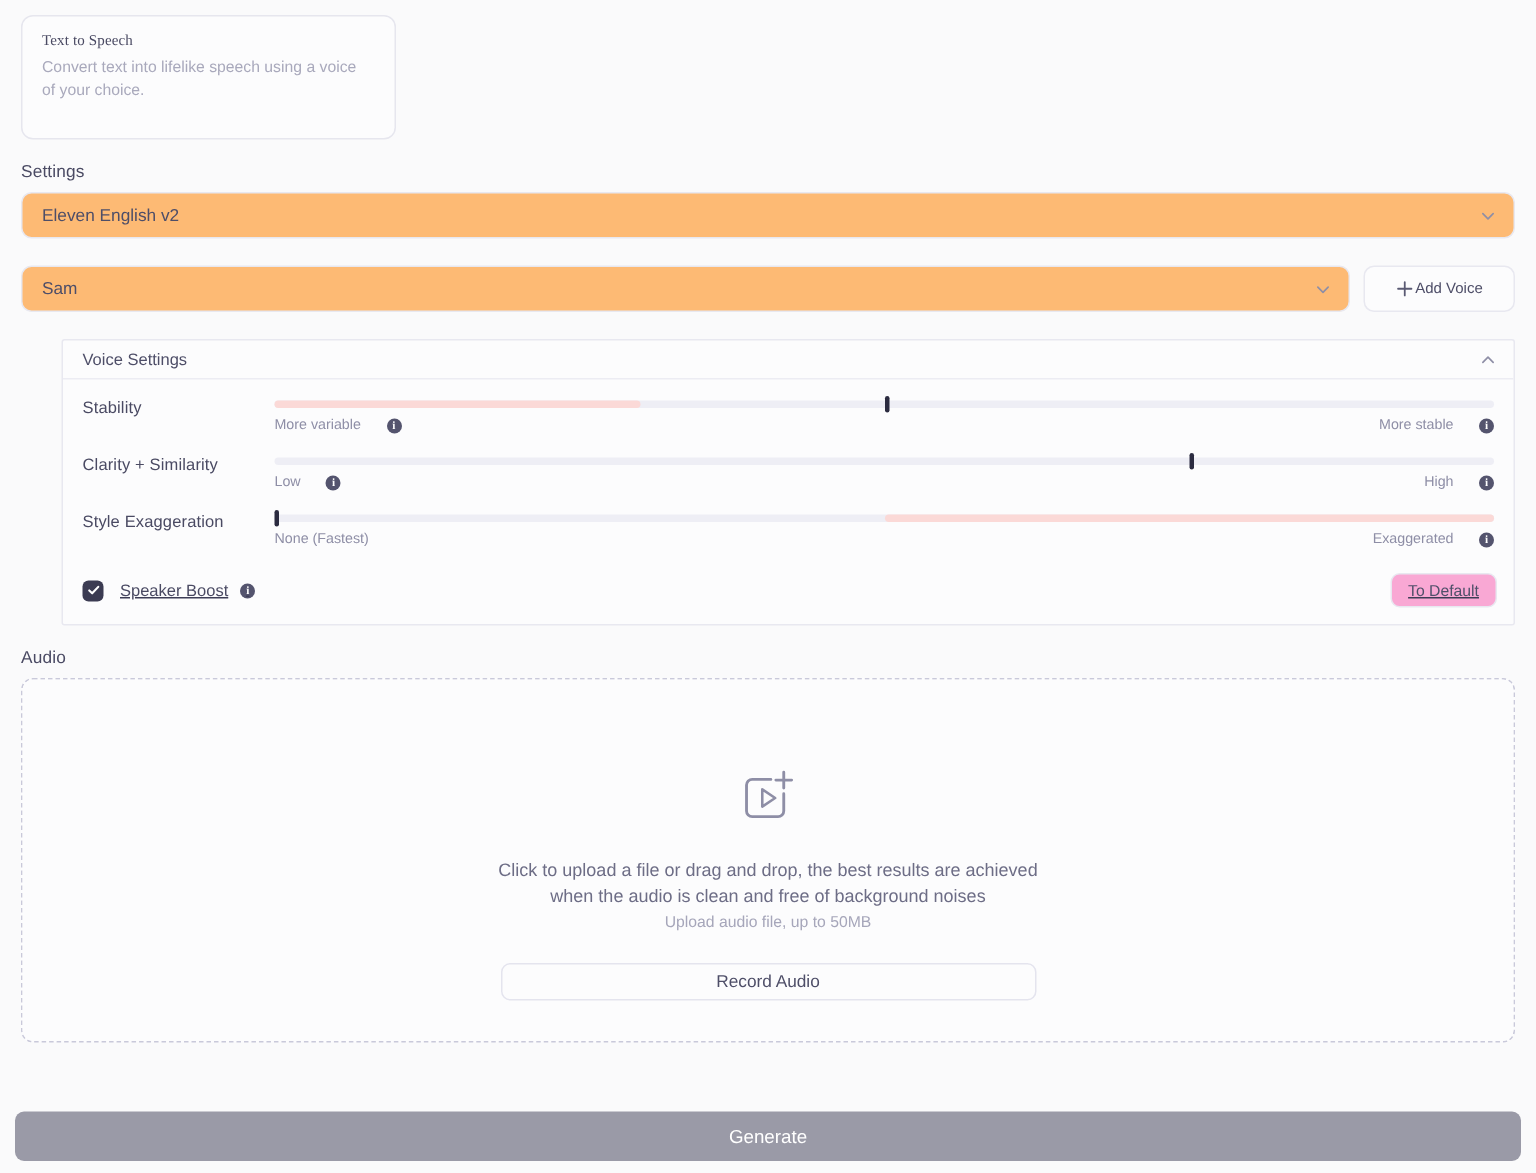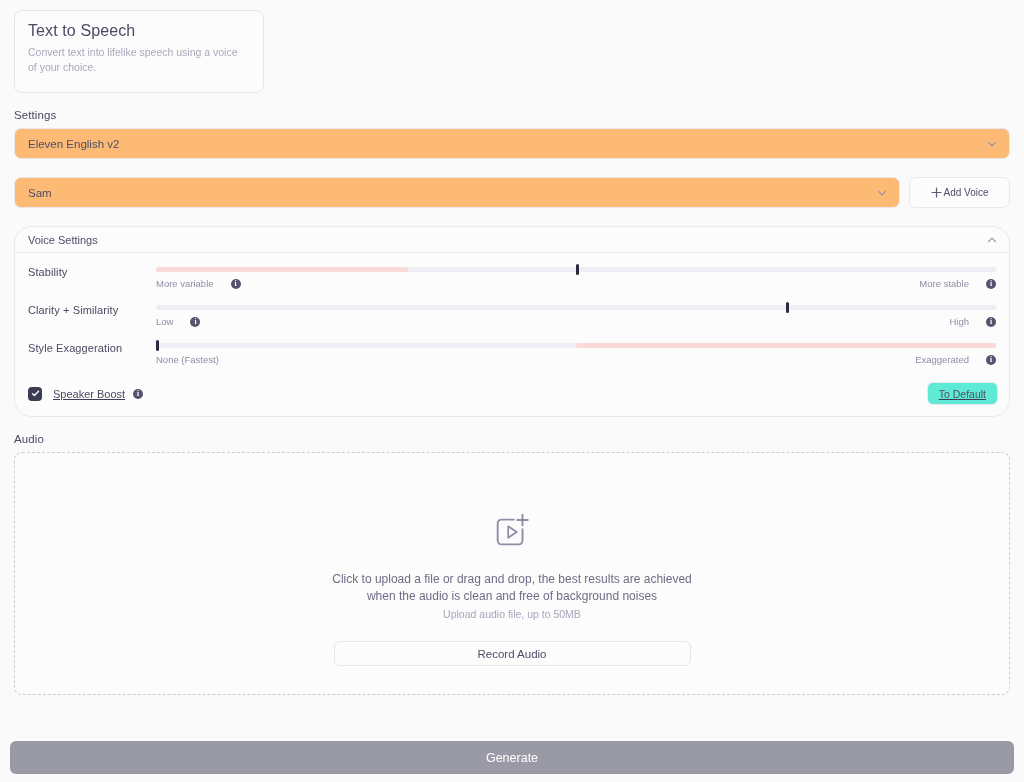--- a/index.html
+++ b/index.html
@@ -33,24 +33,25 @@
     border: 1px solid #e6e6ee;
     border-radius: 8px;
     padding: 11px 13px 0 13px;
     position: relative;
   }
   .mode-card.selected {
     border: 2px solid #3b3b52;
     padding: 10px 12px 0 12px;
   }
   .mode-card-title {
-    font-size: 16px;
+    font-size: 10px;
     color: #4a4a63;
     letter-spacing: .1px;
     margin-bottom: 5px;
+    font-family: Liberation Serif, serif;
   }
   .mode-card-desc {
     font-size: 10.5px;
     line-height: 14.5px;
     color: #a9a9bc;
     max-width: 215px;
   }
   .card-check {
     position: absolute;
     top: 12px;
@@ -113,22 +114,23 @@
     cursor: pointer;
     flex: 0 0 auto;
   }
   .plus-icon { color: #5a5a73; display: flex; }
 
   
   .vs-panel {
     margin-top: 18px;
     background: #fcfcfd;
     border: 1px solid #e8e8f0;
-    border-radius: 18px;
+    border-radius: 2px;
     overflow: hidden;
+    margin-left: 27px;
   }
   .vs-head {
     height: 26px;
     display: flex;
     align-items: center;
     padding: 0 11px 0 13px;
     border-bottom: 1px solid #ececf3;
     font-size: 11px;
     color: #4e4e68;
   }
@@ -221,21 +223,21 @@
   .boost-label {
     font-size: 11px;
     color: #4a4a63;
     margin-left: 11px;
     margin-right: 8px;
   }
   .to-default {
     margin-left: auto;
     height: 23px;
     padding: 0 11px;
-    background: #5eead4;
+    background: #f9a8d4;
     border: 1px solid #e8e8f0;
     border-radius: 6px;
     font-size: 10.5px;
     color: #50506a;
     display: flex;
     align-items: center;
     cursor: pointer;
   }
 
   

